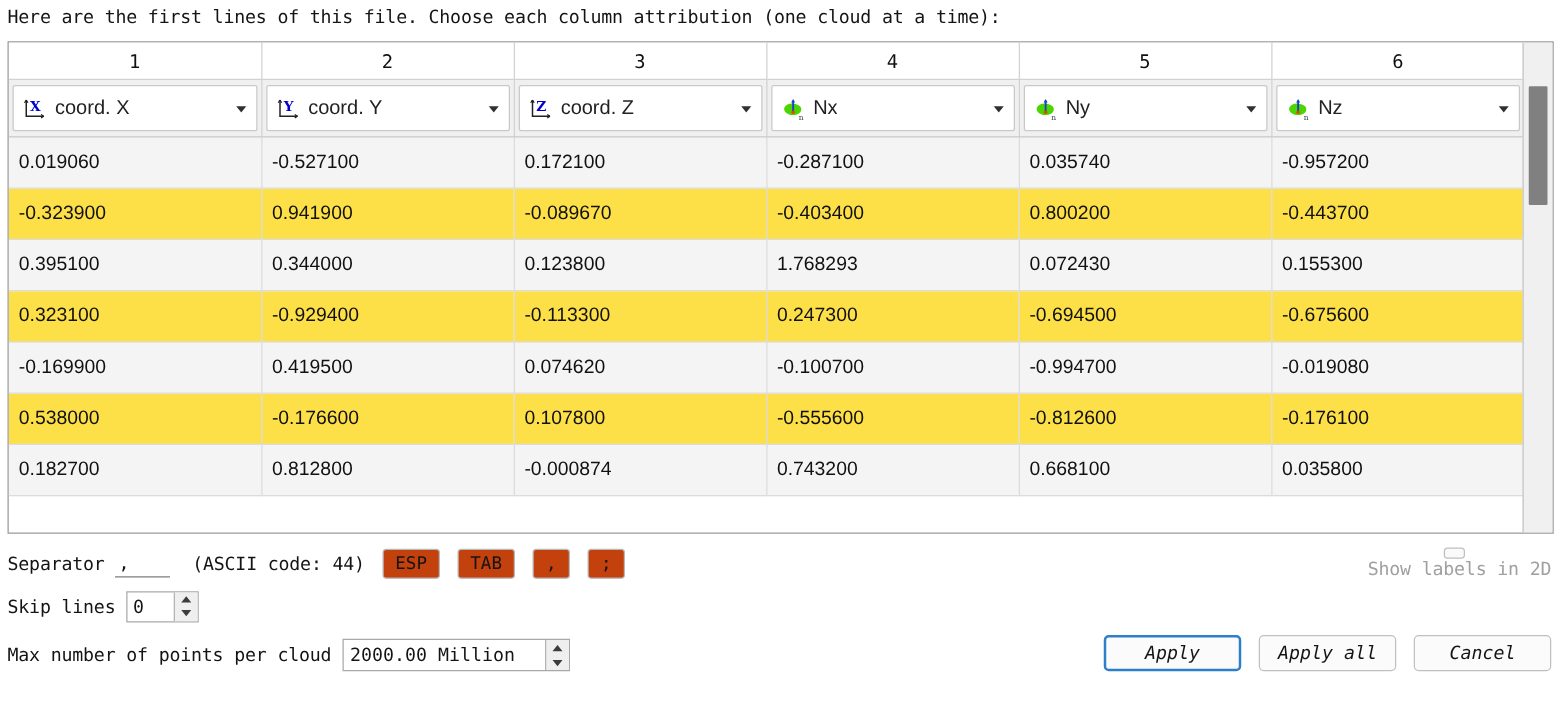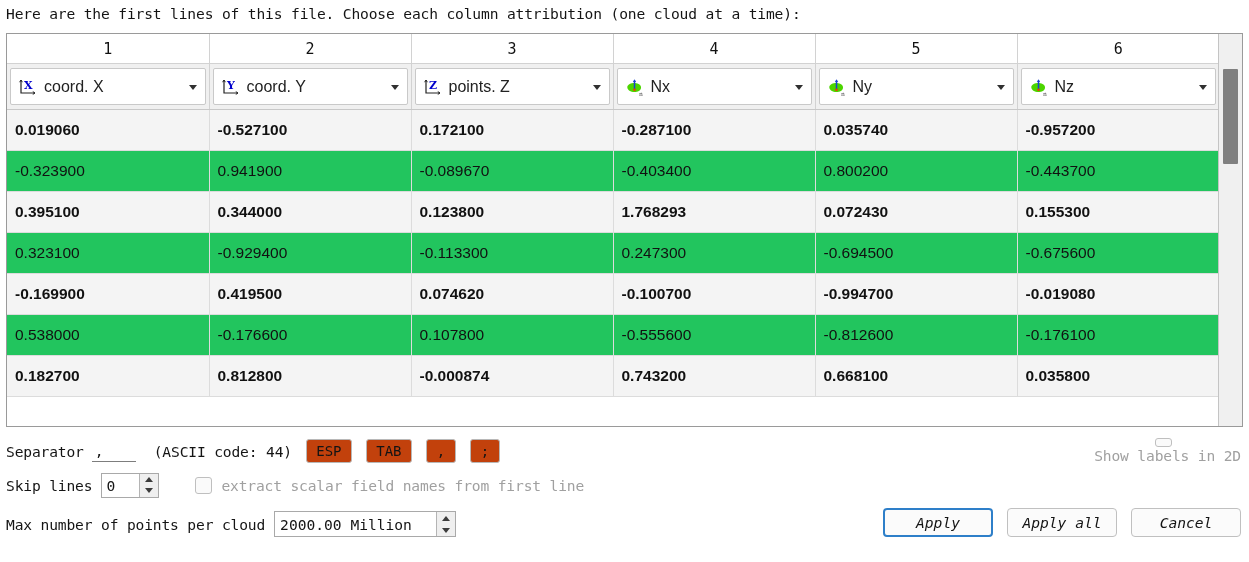--- a/index.html
+++ b/index.html
@@ -128,22 +128,22 @@
     padding: 0 0 0 8px;
     font-family: "Liberation Sans", sans-serif;
     font-size: 15.5px;
     color: #111;
     border-right: 1px solid #dcdcdc;
     border-bottom: 1px solid #dcdcdc;
     vertical-align: middle;
     white-space: nowrap;
   }
   tr.data td:last-child { border-right: none; }
-  tr.data.alt td { background: #f4f4f4; font-weight: bold; }
-  tr.data.reg td { background: #22c55e; }
+  tr.data.alt td { background: #f4f4f4; }
+  tr.data.reg td { background: #fde047; }
 
   
   .vscroll {
     position: absolute;
     right: 0;
     top: 0;
     width: 24px;
     height: 100%;
     background: #f0f0f0;
     border-left: 1px solid #c4c4c4;
@@ -384,21 +384,21 @@
             </div>
           </td>
           <td>
             <div class="combo">
               <svg class="cicon" viewBox="0 0 20 20">
                 <path d="M3 3 L3 16 L17 16" stroke="#222" stroke-width="1.2" fill="none"></path>
                 <path d="M3 3 L1.6 5.2 M3 3 L4.4 5.2" stroke="#222" stroke-width="1" fill="none"></path>
                 <path d="M17 16 L14.8 14.6 M17 16 L14.8 17.4" stroke="#222" stroke-width="1" fill="none"></path>
                 <text x="6" y="12" font-family="DejaVu Serif, serif" font-size="11" font-weight="bold" fill="#0000cc">Z</text>
               </svg>
-              <span class="clabel">points. Z</span>
+              <span class="clabel">coord. Z</span>
               <span class="arrow"></span>
             </div>
           </td>
           <td>
             <div class="combo">
               <svg class="cicon" viewBox="0 0 20 20">
                 <path d="M2.5 9 C4 6.5, 7 5.5, 10 6 C13.5 6.5, 16.5 8, 16 11 C15.5 14, 12 15.5, 8 15 C4.5 14.5, 1.5 12, 2.5 9 Z" fill="#4cd500"></path>
                 <path d="M9.5 13 L9.5 3.5" stroke="#1a3fd0" stroke-width="1.5" fill="none"></path>
                 <path d="M9.5 2.2 L7.9 5 L11.1 5 Z" fill="#1a3fd0"></path>
                 <circle cx="9.5" cy="12.8" r="1.4" fill="#e04a00"></circle>
@@ -518,24 +518,20 @@
 
 <div class="row-skip">
   <span class="lbl">Skip lines</span>
   <div class="spin">
     <span class="sval">0</span>
     <span class="spinbtns">
       <span class="sp up"></span>
       <span class="sp dn"></span>
     </span>
   </div>
-  <div class="extract">
-    <span class="cbox"></span>
-    <span class="lbl">extract scalar field names from first line</span>
-  </div>
 </div>
 
 <div class="row-max">
   <span class="lbl">Max number of points per cloud</span>
   <div class="spin wide">
     <span class="sval">2000.00 Million</span>
     <span class="spinbtns">
       <span class="sp up"></span>
       <span class="sp dn"></span>
     </span>

